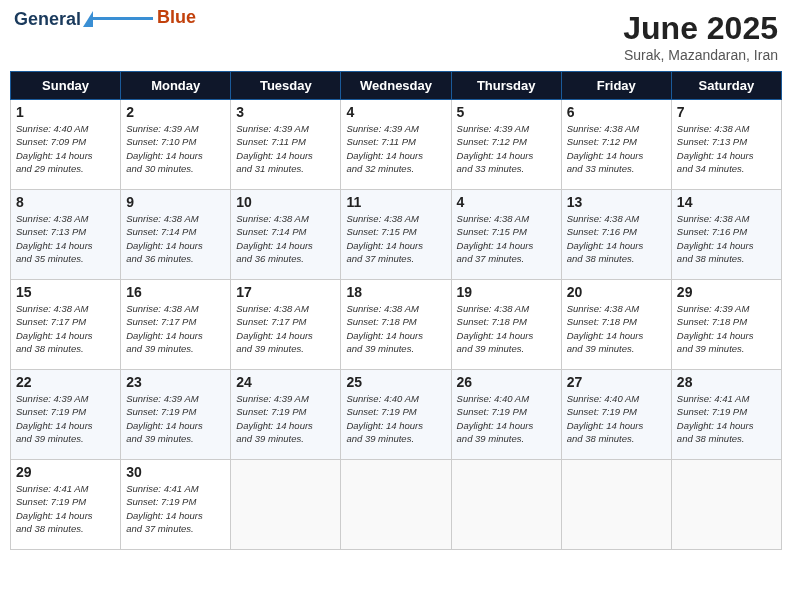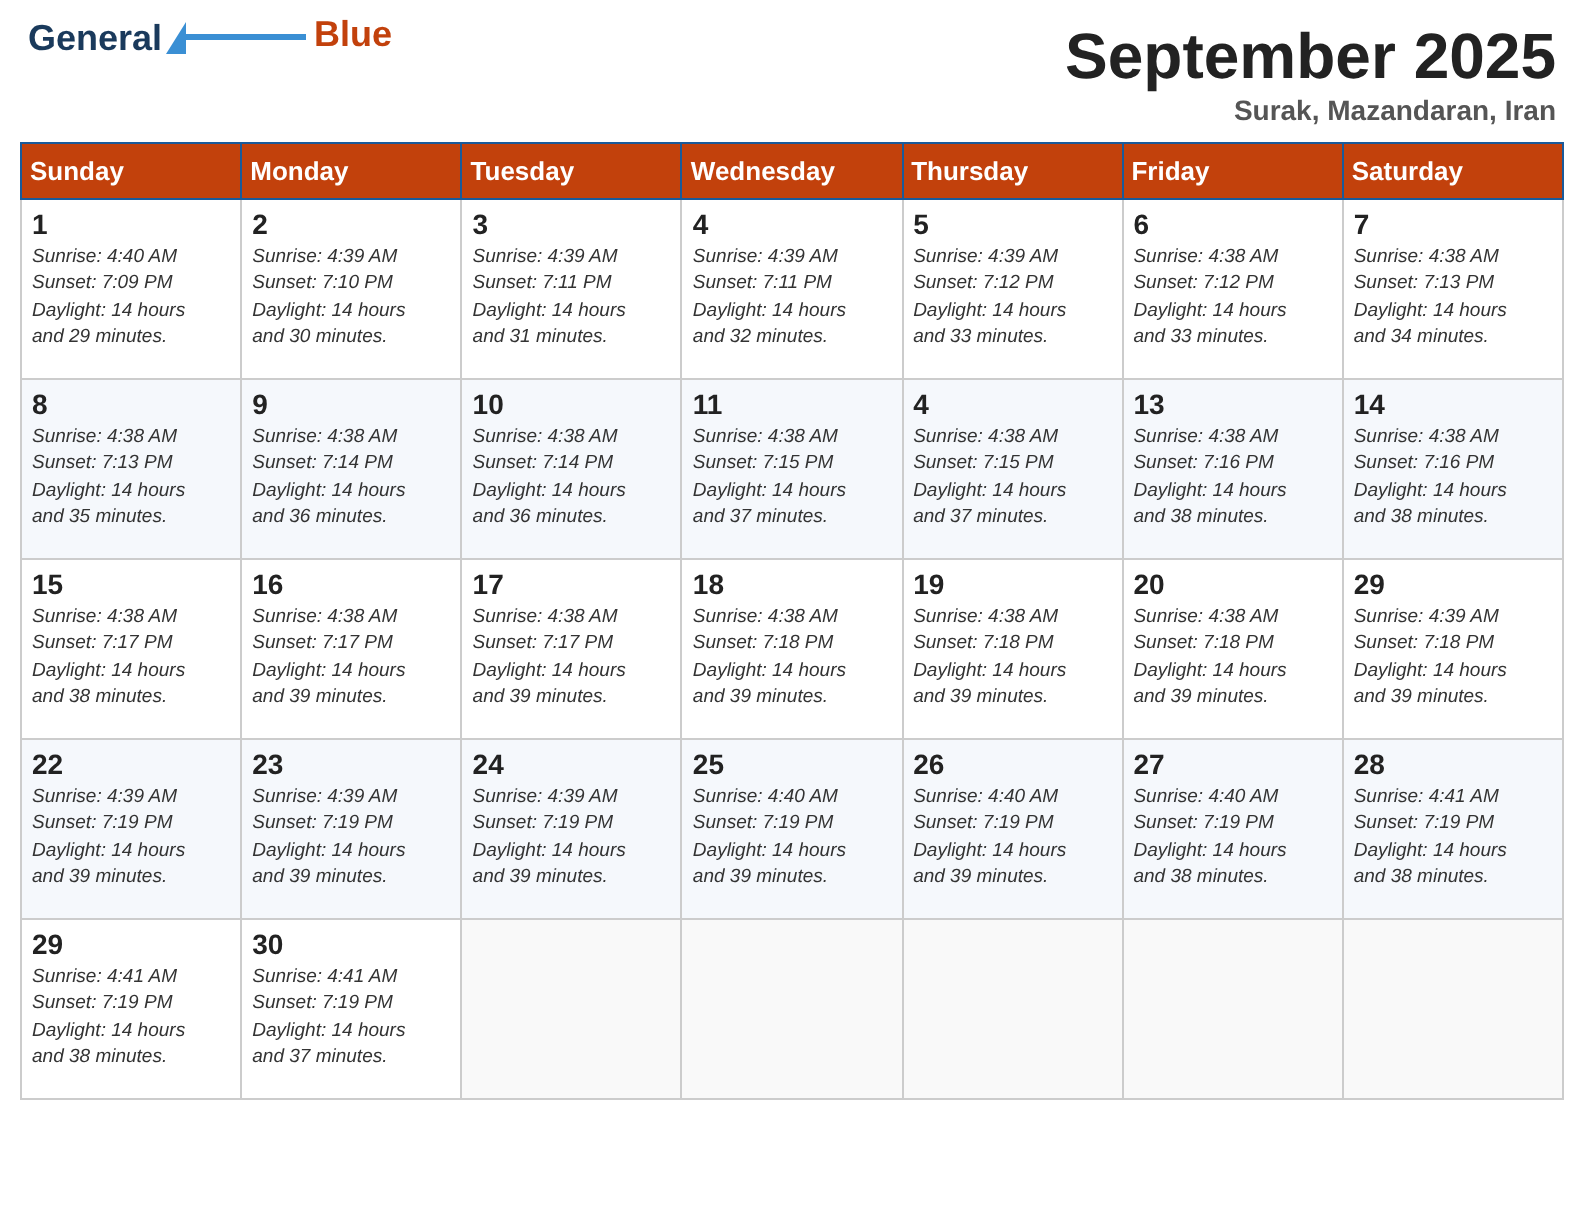--- a/index.html
+++ b/index.html
@@ -47,34 +47,33 @@
       text-align: right;
     }
     .month-title {
       font-size: 32px;
       font-weight: bold;
       color: #222;
     }
     .location {
       font-size: 14px;
       color: #555;
-      font-weight: bold;
     }
     .calendar {
       width: 100%;
       border-collapse: collapse;
       border: 1px solid #ccc;
     }
     .calendar th {
-      background: #c2410c;
+      background: #0f172a;
       color: #fff;
       font-size: 13px;
       font-weight: bold;
       padding: 6px 4px;
-      text-align: left;
+      text-align: center;
       border: 1px solid #1a5a9a;
     }
     .calendar td {
       vertical-align: top;
       border: 1px solid #ccc;
       padding: 4px 5px;
       font-size: 10px;
       color: #333;
       background: #fff;
       height: 90px;
@@ -108,21 +107,21 @@
     <div style="display:flex; align-items:center;">
       <span class="logo-text">General</span>
       <span class="logo-triangle"></span>
     </div>
     <div style="display:flex; align-items:center; margin-top:-2px;">
       <span class="logo-line"></span>
       <span class="logo-text" style="color:#c2410c; margin-left:4px;">Blue</span>
     </div>
   </div>
   <div class="title-block">
-    <div class="month-title">September 2025</div>
+    <div class="month-title">June 2025</div>
     <div class="location">Surak, Mazandaran, Iran</div>
   </div>
 </div>
 
 <table class="calendar">
   <thead>
     <tr>
     <th>Sunday</th>
         <th>Monday</th>
         <th>Tuesday</th>

